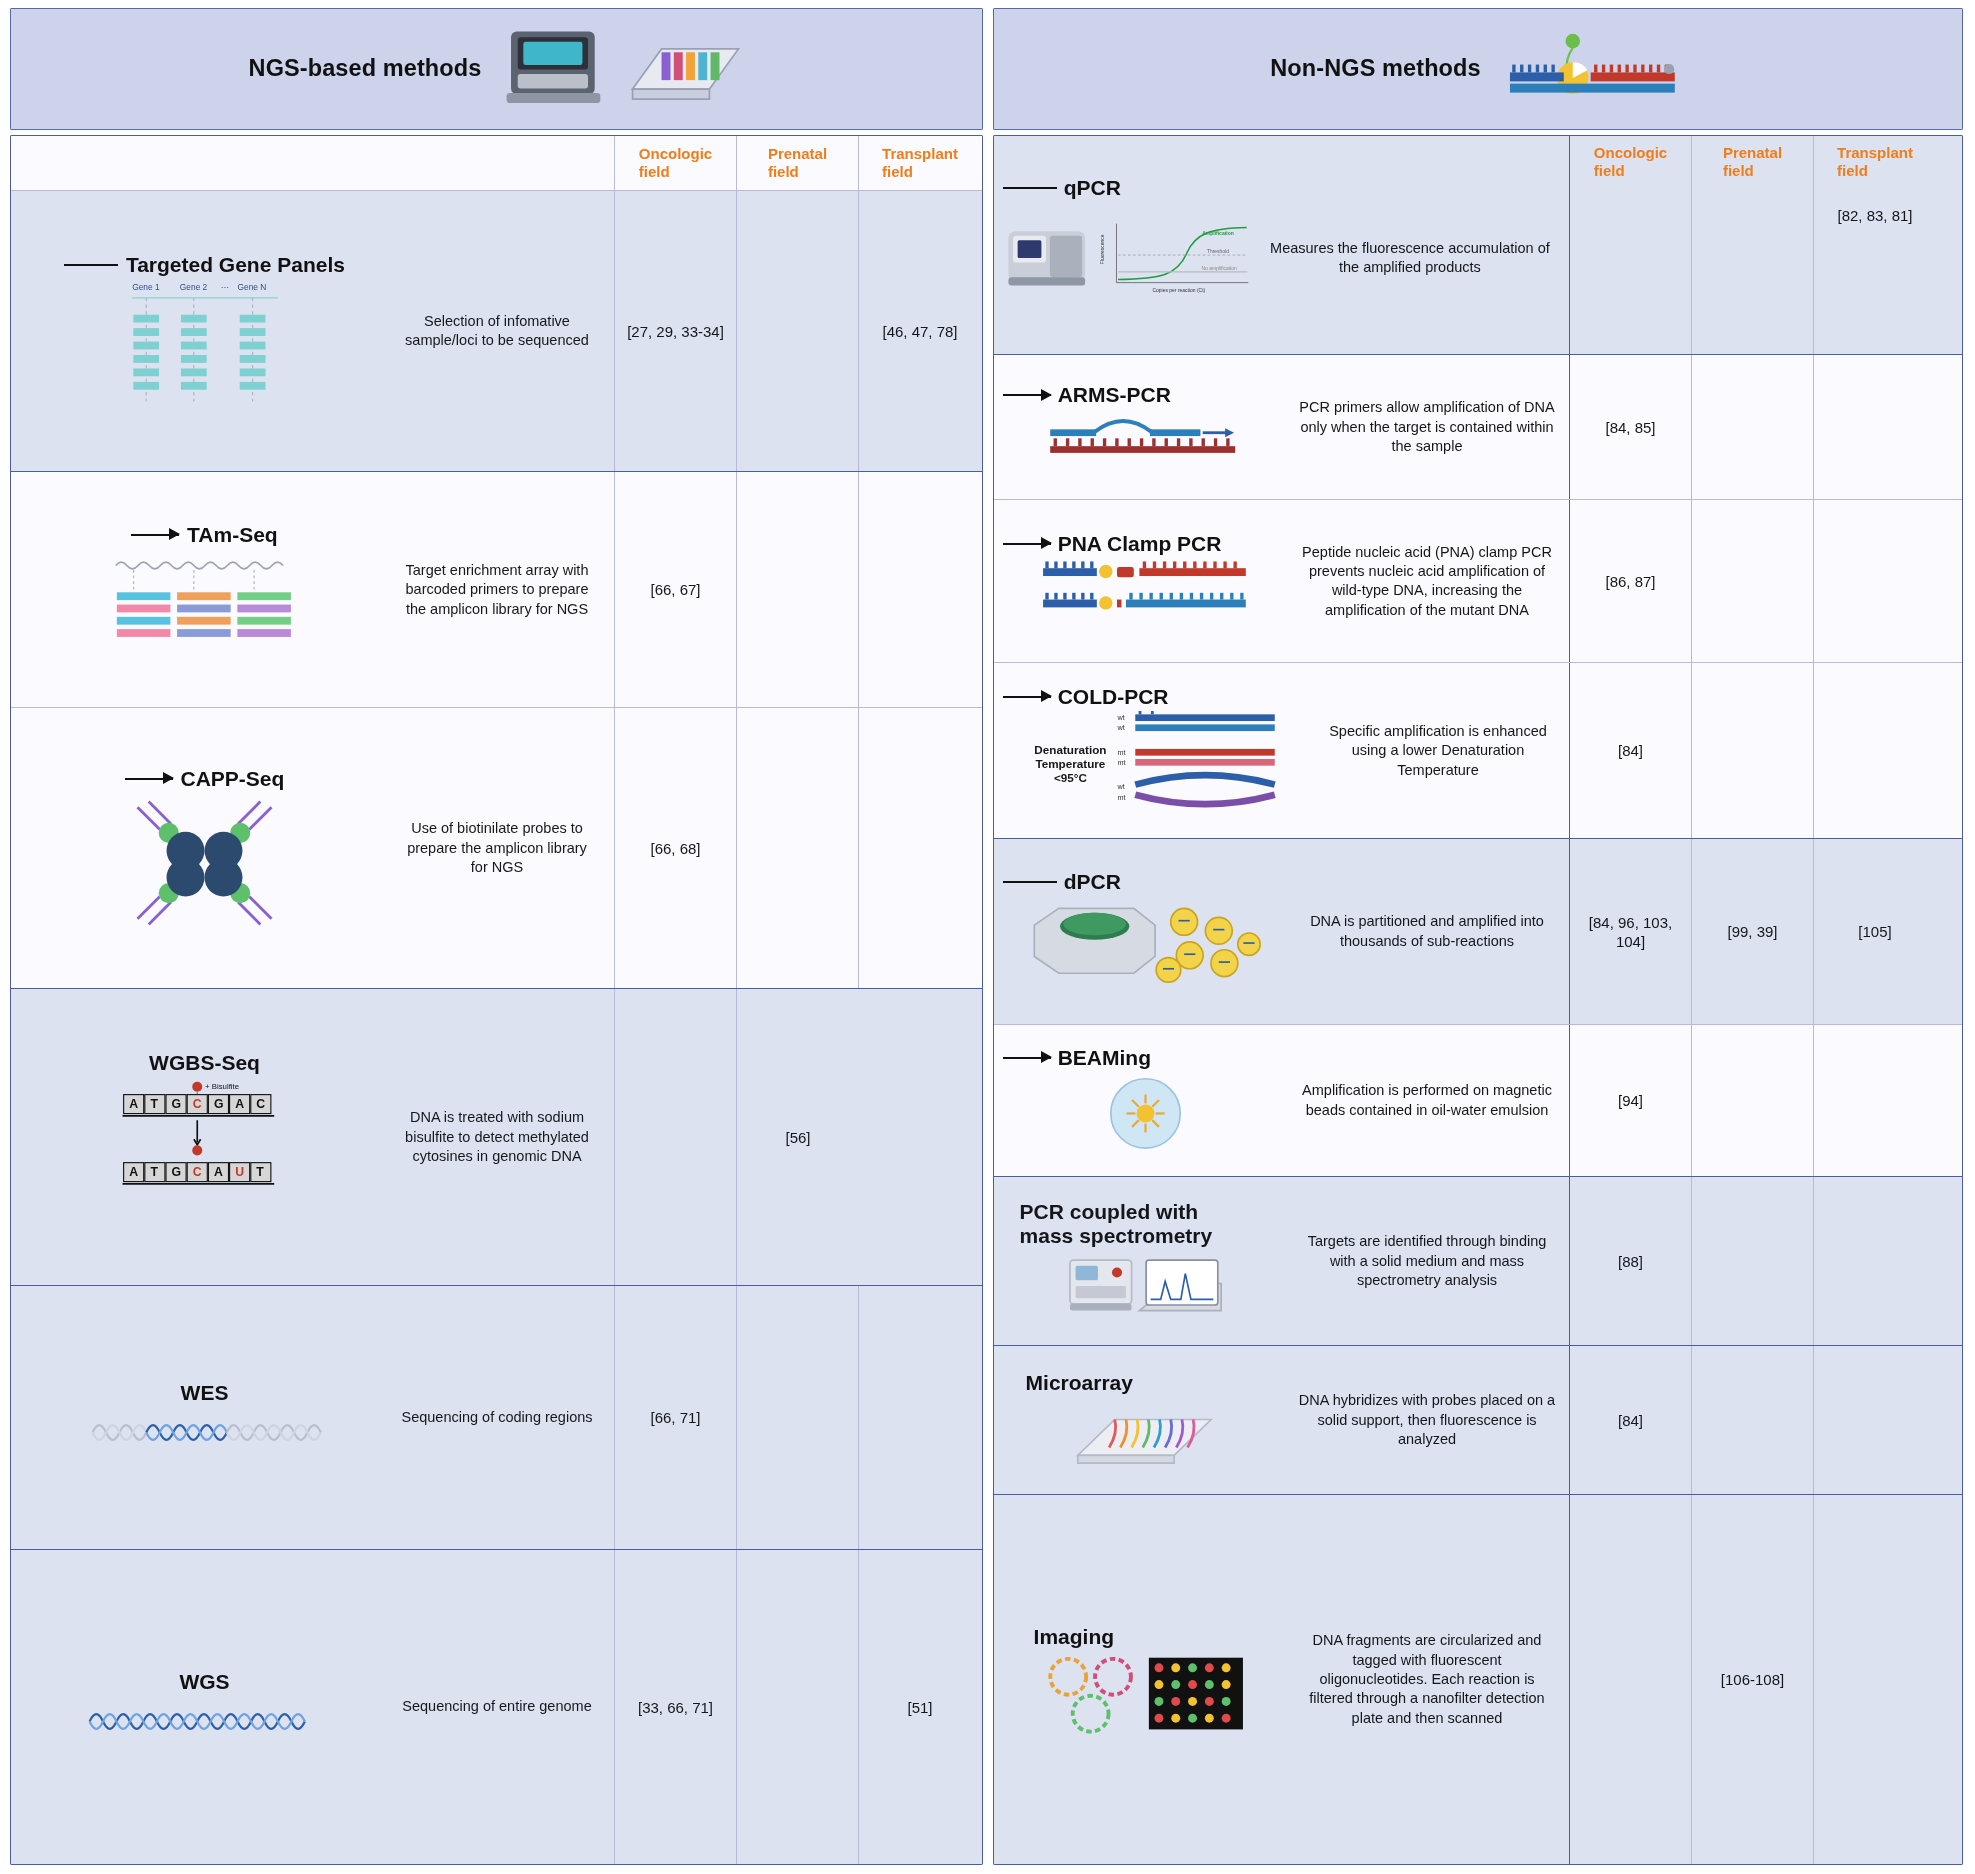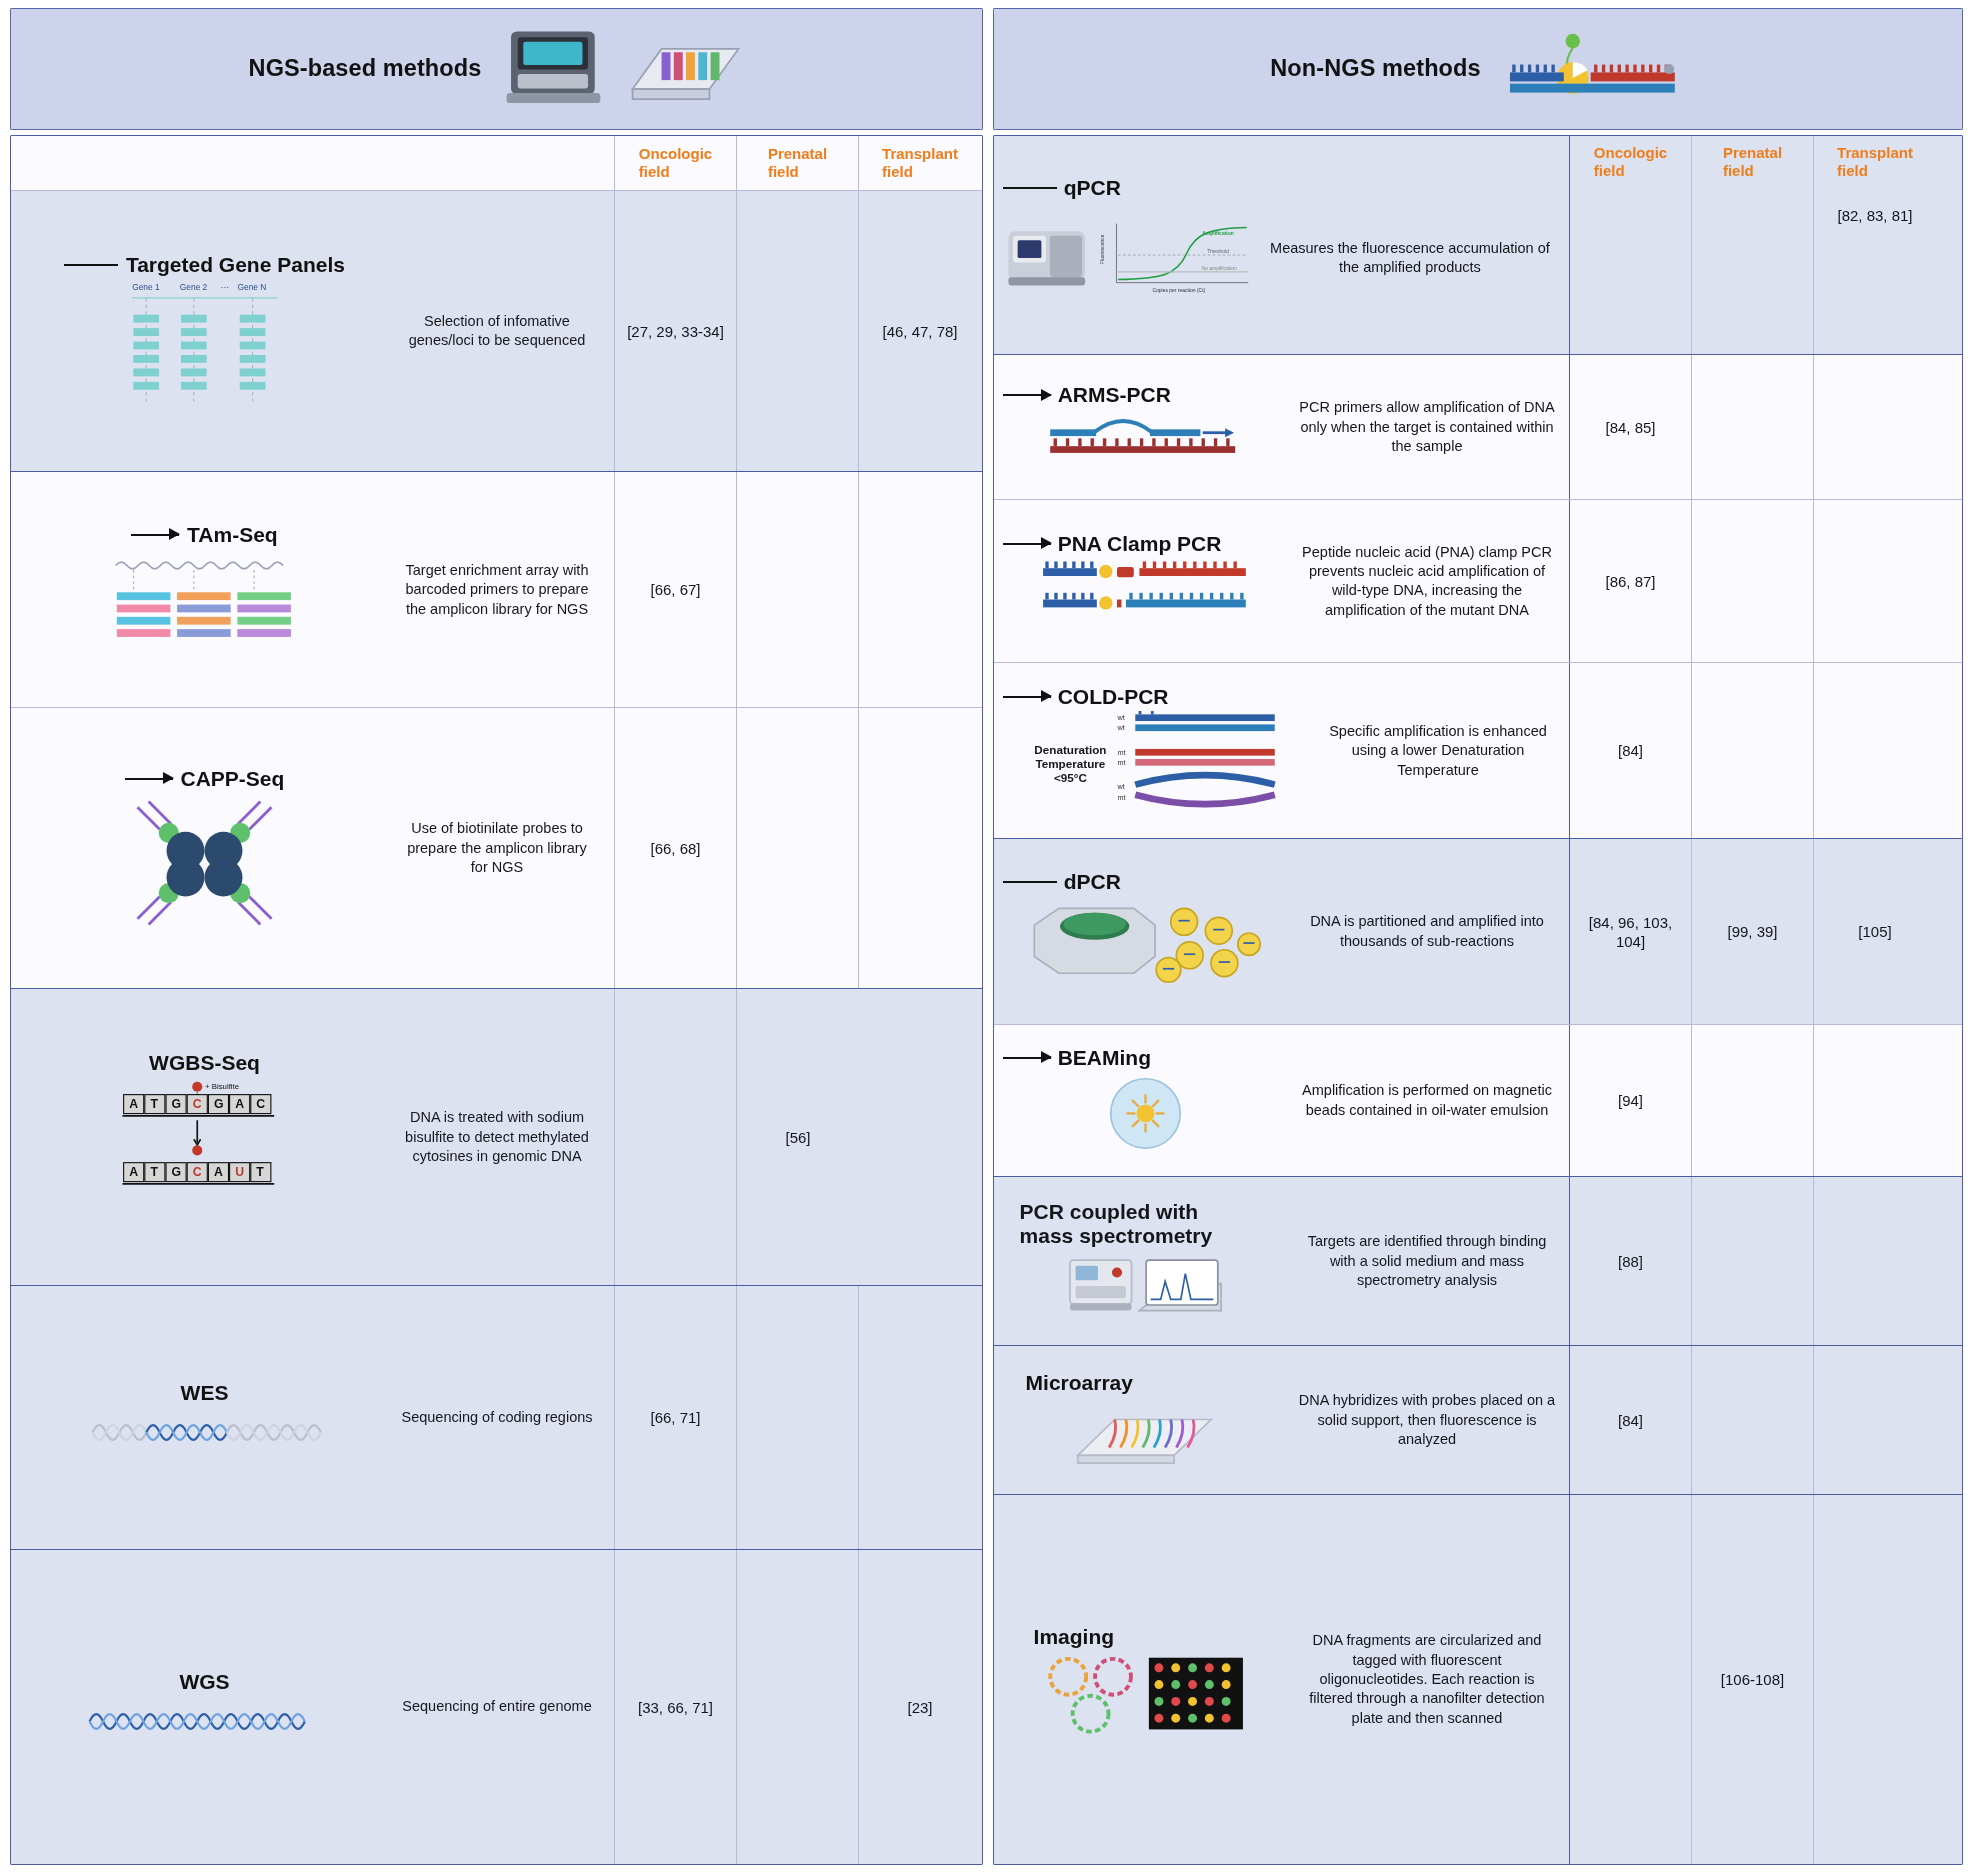--- a/index.html
+++ b/index.html
@@ -304,21 +304,21 @@
                   <rect x="212" y="60" width="46" height="14"></rect>
                     <rect x="212" y="84" width="46" height="14"></rect>
                   <rect x="212" y="108" width="46" height="14"></rect>
                     <rect x="212" y="132" width="46" height="14"></rect>
                   <rect x="212" y="156" width="46" height="14"></rect>
                     <rect x="212" y="180" width="46" height="14"></rect>
                 </g>
               </svg>
             </div>
             <div class="desc-side">
-              <div class="desc">Selection of infomative genes/loci to be sequenced</div>
+              <div class="desc">Selection of infomative sample/loci to be sequenced</div>
             </div>
           </div>
         </div>
         <div class="cell c-ref">[27, 29, 33-34]</div>
         <div class="cell c-ref"></div>
         <div class="cell c-ref">[46, 47, 78]</div>
       </div>
 
       <div class="row whitebg" style="flex:0 0 235px;">
         <div class="cell c-method">
@@ -517,21 +517,21 @@
                 </g>
               </svg>
             </div>
             <div class="desc-side">
               <div class="desc">Sequencing of entire genome</div>
             </div>
           </div>
         </div>
         <div class="cell c-ref">[33, 66, 71]</div>
         <div class="cell c-ref"></div>
-        <div class="cell c-ref">[23]</div>
+        <div class="cell c-ref">[51]</div>
       </div>
 
     </div>
   </div>
 
   <div class="column col-right">
 
     <div class="banner">
       <div class="banner-title">Non-NGS methods</div>
       <svg class="art" width="185" height="73" viewBox="0 0 330 130">

